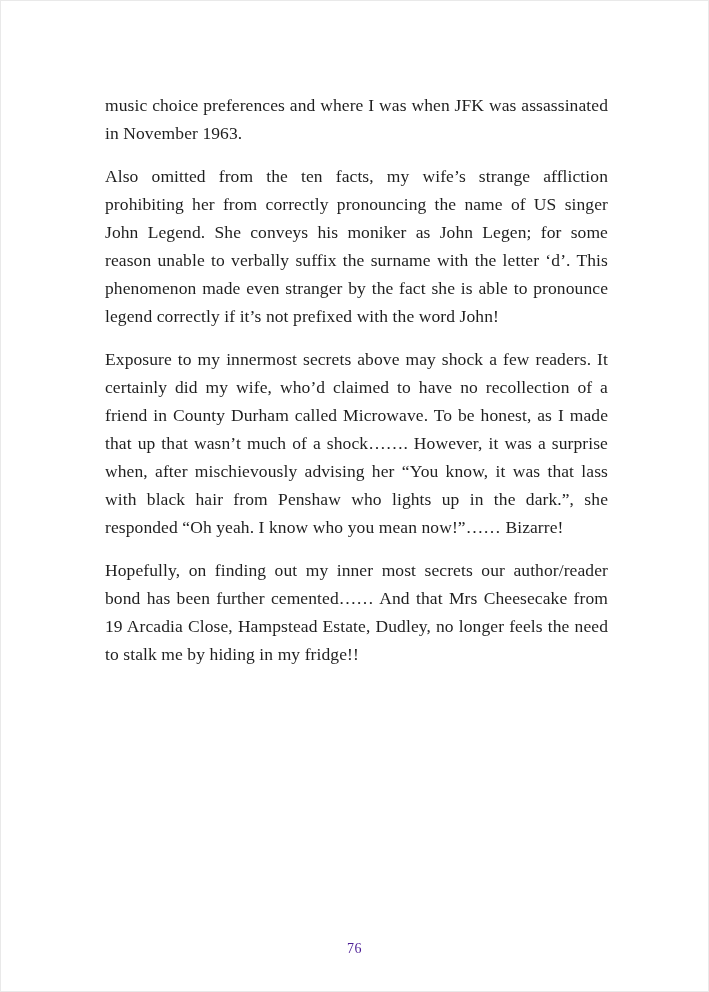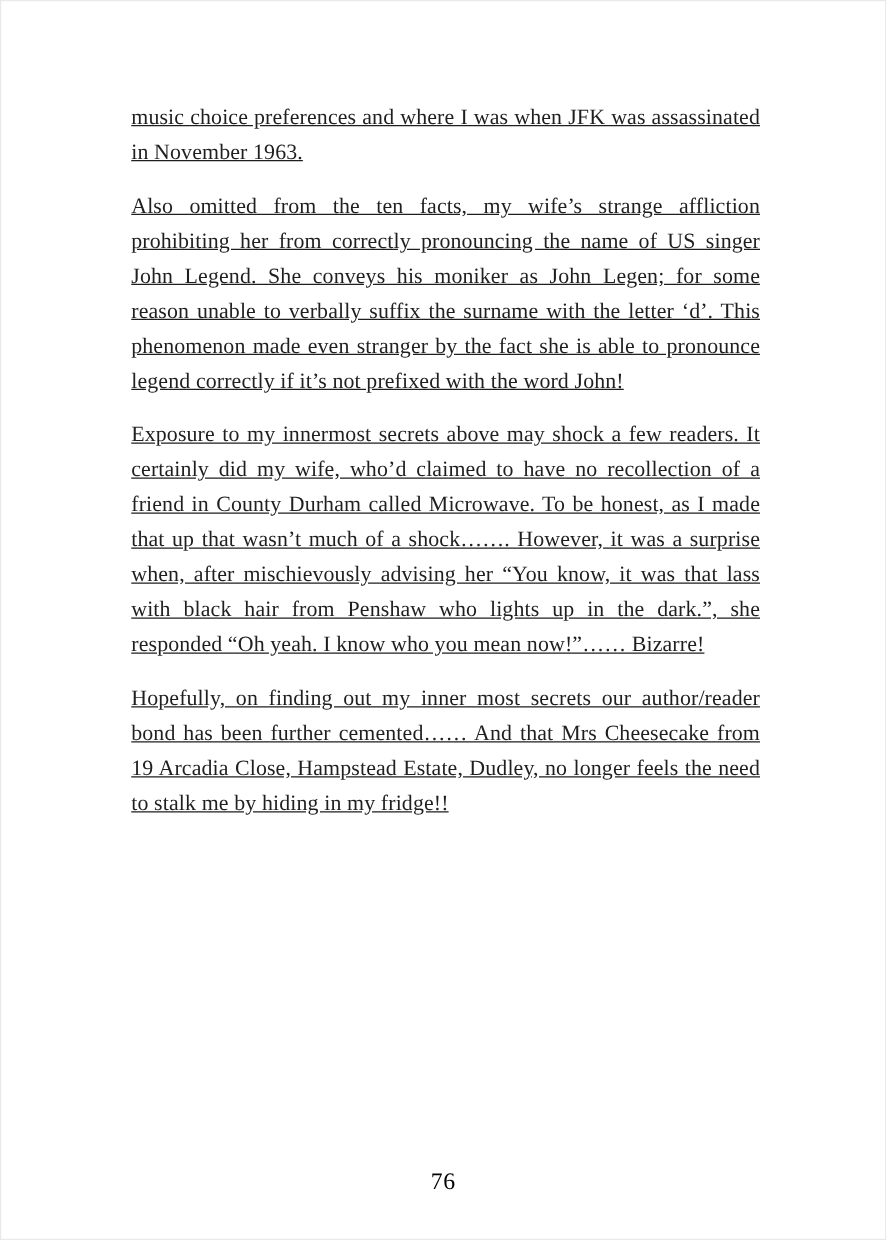--- a/index.html
+++ b/index.html
@@ -12,42 +12,41 @@
     height: 992px;
     position: relative;
     font-family: "Liberation Serif", "DejaVu Serif", serif;
     color: #1f1f1f;
     box-sizing: border-box;
     border: 1px solid #e9e9e9;
     overflow: hidden;
   }
   .page-content {
     position: absolute;
-    top: 78px;
+    top: 90px;
     left: 104px;
     width: 503px;
-    text-decoration: underline;
   }
   .page-content p {
     margin: 0 0 15px 0;
     font-size: 17.5px;
     line-height: 28px;
     text-align: justify;
     letter-spacing: 0.1px;
   }
   .page-footer {
     position: absolute;
     left: 0;
     right: 0;
     bottom: 34px;
     text-align: center;
   }
   .page-footer .page-number {
-    font-size: 19px;
-    color: #000000;
+    font-size: 14px;
+    color: #4c1d95;
     letter-spacing: 0.5px;
   }
 </style>
 </head>
 <body>
 
 <div class="page-content">
   <p>music choice preferences and where I was when JFK was assassinated in November 1963.</p>
   <p>Also omitted from the ten facts, my wife’s strange affliction prohibiting her from correctly pronouncing the name of US singer John Legend. She conveys his moniker as John Legen; for some reason unable to verbally suffix the surname with the letter ‘d’. This phenomenon made even stranger by the fact she is able to pronounce legend correctly if it’s not prefixed with the word John!</p>
   <p>Exposure to my innermost secrets above may shock a few readers. It certainly did my wife, who’d claimed to have no recollection of a friend in County Durham called Microwave. To be honest, as I made that up that wasn’t much of a shock……. However, it was a surprise when, after mischievously advising her “You know, it was that lass with black hair from Penshaw who lights up in the dark.”, she responded “Oh yeah. I know who you mean now!”…… Bizarre!</p>

